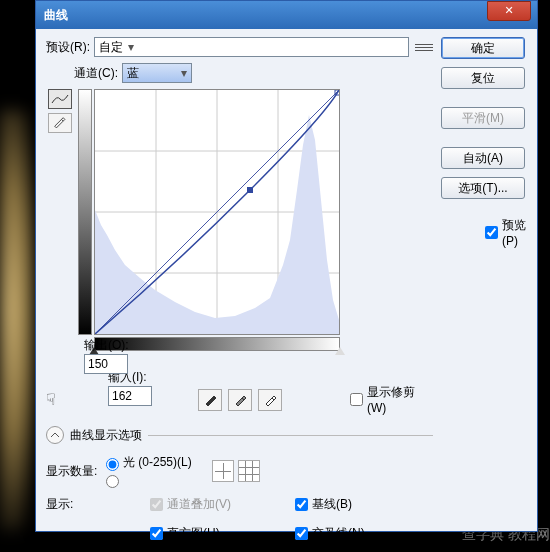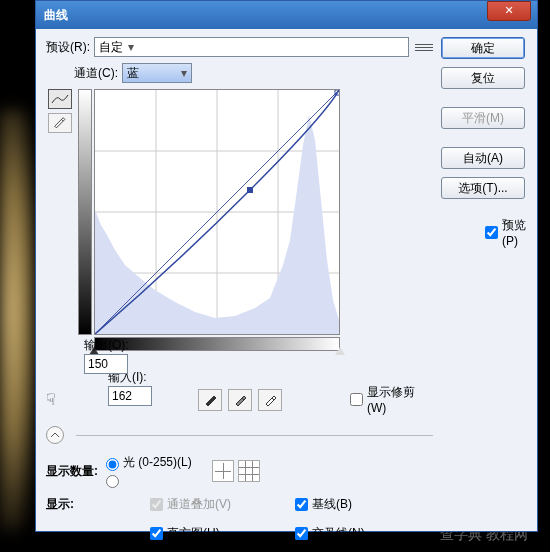--- a/index.html
+++ b/index.html
@@ -1,18 +1,18 @@
 <!DOCTYPE html>
 <html><head>
 <meta charset="utf-8">
 <style>
 * { box-sizing: border-box; margin: 0; padding: 0; font-family: "Microsoft YaHei", SimSun, sans-serif; font-size: 12px; }
 body { background: #000; width: 550px; height: 552px; position: relative; }
 .bg-blur { position: absolute; left: 0; top: 110px; width: 40px; height: 420px; background: radial-gradient(ellipse at 10px 200px, #d4b878 0%, #8a7340 40%, #000 80%); filter: blur(8px); }
-.watermark { position: absolute; right: 22px; bottom: 8px; color: rgba(255,255,255,0.5); font-size: 14px; }
+.watermark { position: absolute; right: 0; bottom: 8px; color: rgba(255,255,255,0.5); font-size: 14px; }
 .dialog { position: absolute; left: 35px; top: 0; width: 503px; height: 532px; background: #eef2f8; border: 1px solid #2b5ca8; box-shadow: 0 3px 10px rgba(0,0,0,0.5); }
 .titlebar { height: 28px; background: linear-gradient(#4a8ed8, #2c6bb8); display: flex; align-items: center; padding: 0 0 0 8px; color: #fff; }
 .titlebar .title { flex: 1; font-weight: bold; }
 .close-btn { width: 44px; height: 20px; background: linear-gradient(#d85a4a, #c13a28); border: 1px solid #8a2818; border-radius: 0 0 3px 3px; color: #fff; text-align: center; line-height: 16px; margin-right: 6px; margin-top: -8px; cursor: pointer; font-size: 11px; }
 .body { padding: 8px 10px; display: flex; }
 .left { flex: 1; }
 .right { width: 94px; padding-left: 8px; }
 .row { display: flex; align-items: center; margin-bottom: 6px; }
 .label { margin-right: 4px; }
 .preset-select { flex: 1; height: 20px; border: 1px solid #7a8a9a; background: #fff; padding: 0 4px; display: flex; align-items: center; justify-content: flex-start; }
@@ -41,21 +41,21 @@
 .hand-icon { width: 28px; font-size: 16px; margin-right: 8px; color: #555; }
 .eyedroppers { display: flex; gap: 6px; margin-left: 18px; }
 .eyedrop { width: 24px; height: 22px; border: 1px solid #aaa; background: #f4f4f4; display: flex; align-items: center; justify-content: center; cursor: pointer; }
 .chk { display: flex; align-items: center; gap: 4px; padding-left: 44px; }
 .chk input { width: 13px; height: 13px; }
 .disclosure { width: 18px; height: 18px; border: 1px solid #999; border-radius: 9px; background: #f8f8f8; display: flex; align-items: center; justify-content: center; margin-right: 6px; cursor: pointer; }
 .options-sec { margin-top: 10px; border-top: 1px dashed transparent; }
 .options-title { display: flex; align-items: center; margin-bottom: 10px; }
 .options-title .line { flex: 1; height: 1px; background: #bbb; margin-left: 6px; }
 .opt-row { display: flex; align-items: center; margin-bottom: 8px; }
-.opt-label { width: 60px; font-weight: bold; }
+.opt-label { width: 60px; }
 .radio-col { display: flex; flex-direction: column; gap: 4px; }
 .radio-row { display: flex; align-items: flex-end; gap: 4px; }
 .grid-btns { display: flex; gap: 4px; margin-left: 20px; }
 .grid-btn { width: 22px; height: 22px; border: 1px solid #aaa; background: #fff; cursor: pointer; position: relative; }
 .grid-btn::before, .grid-btn::after { content: ''; position: absolute; background: #888; }
 .grid-btn.g4::before { left: 50%; top: 2px; bottom: 2px; width: 1px; }
 .grid-btn.g4::after { top: 50%; left: 2px; right: 2px; height: 1px; }
 .grid-btn.g9 { background-image: linear-gradient(#888 1px, transparent 1px), linear-gradient(90deg, #888 1px, transparent 1px); background-size: 7px 7px; background-position: -1px -1px; }
 .show-row { display: flex; align-items: flex-start; }
 .show-grid { display: grid; grid-template-columns: auto auto; gap: 12px 20px; }
@@ -179,20 +179,21 @@
         </label>
       </div>
 
       <div class="options-sec">
         <div class="options-title">
           <div class="disclosure">
             <svg width="10" height="10">
                 <path d="M1 7 L5 3 L9 7" stroke="#555" fill="none"></path>
               </svg>
           </div>
+          <span>曲线显示选项</span>
           <div class="line"></div>
         </div>
 
         <div class="opt-row">
           <span class="opt-label">显示数量:</span>
           <div class="radio-col">
             <label class="radio-row">
                 <input type="radio" name="da" checked="" style="">
                 <span>光 (0-255)(L)</span>
               </label>

